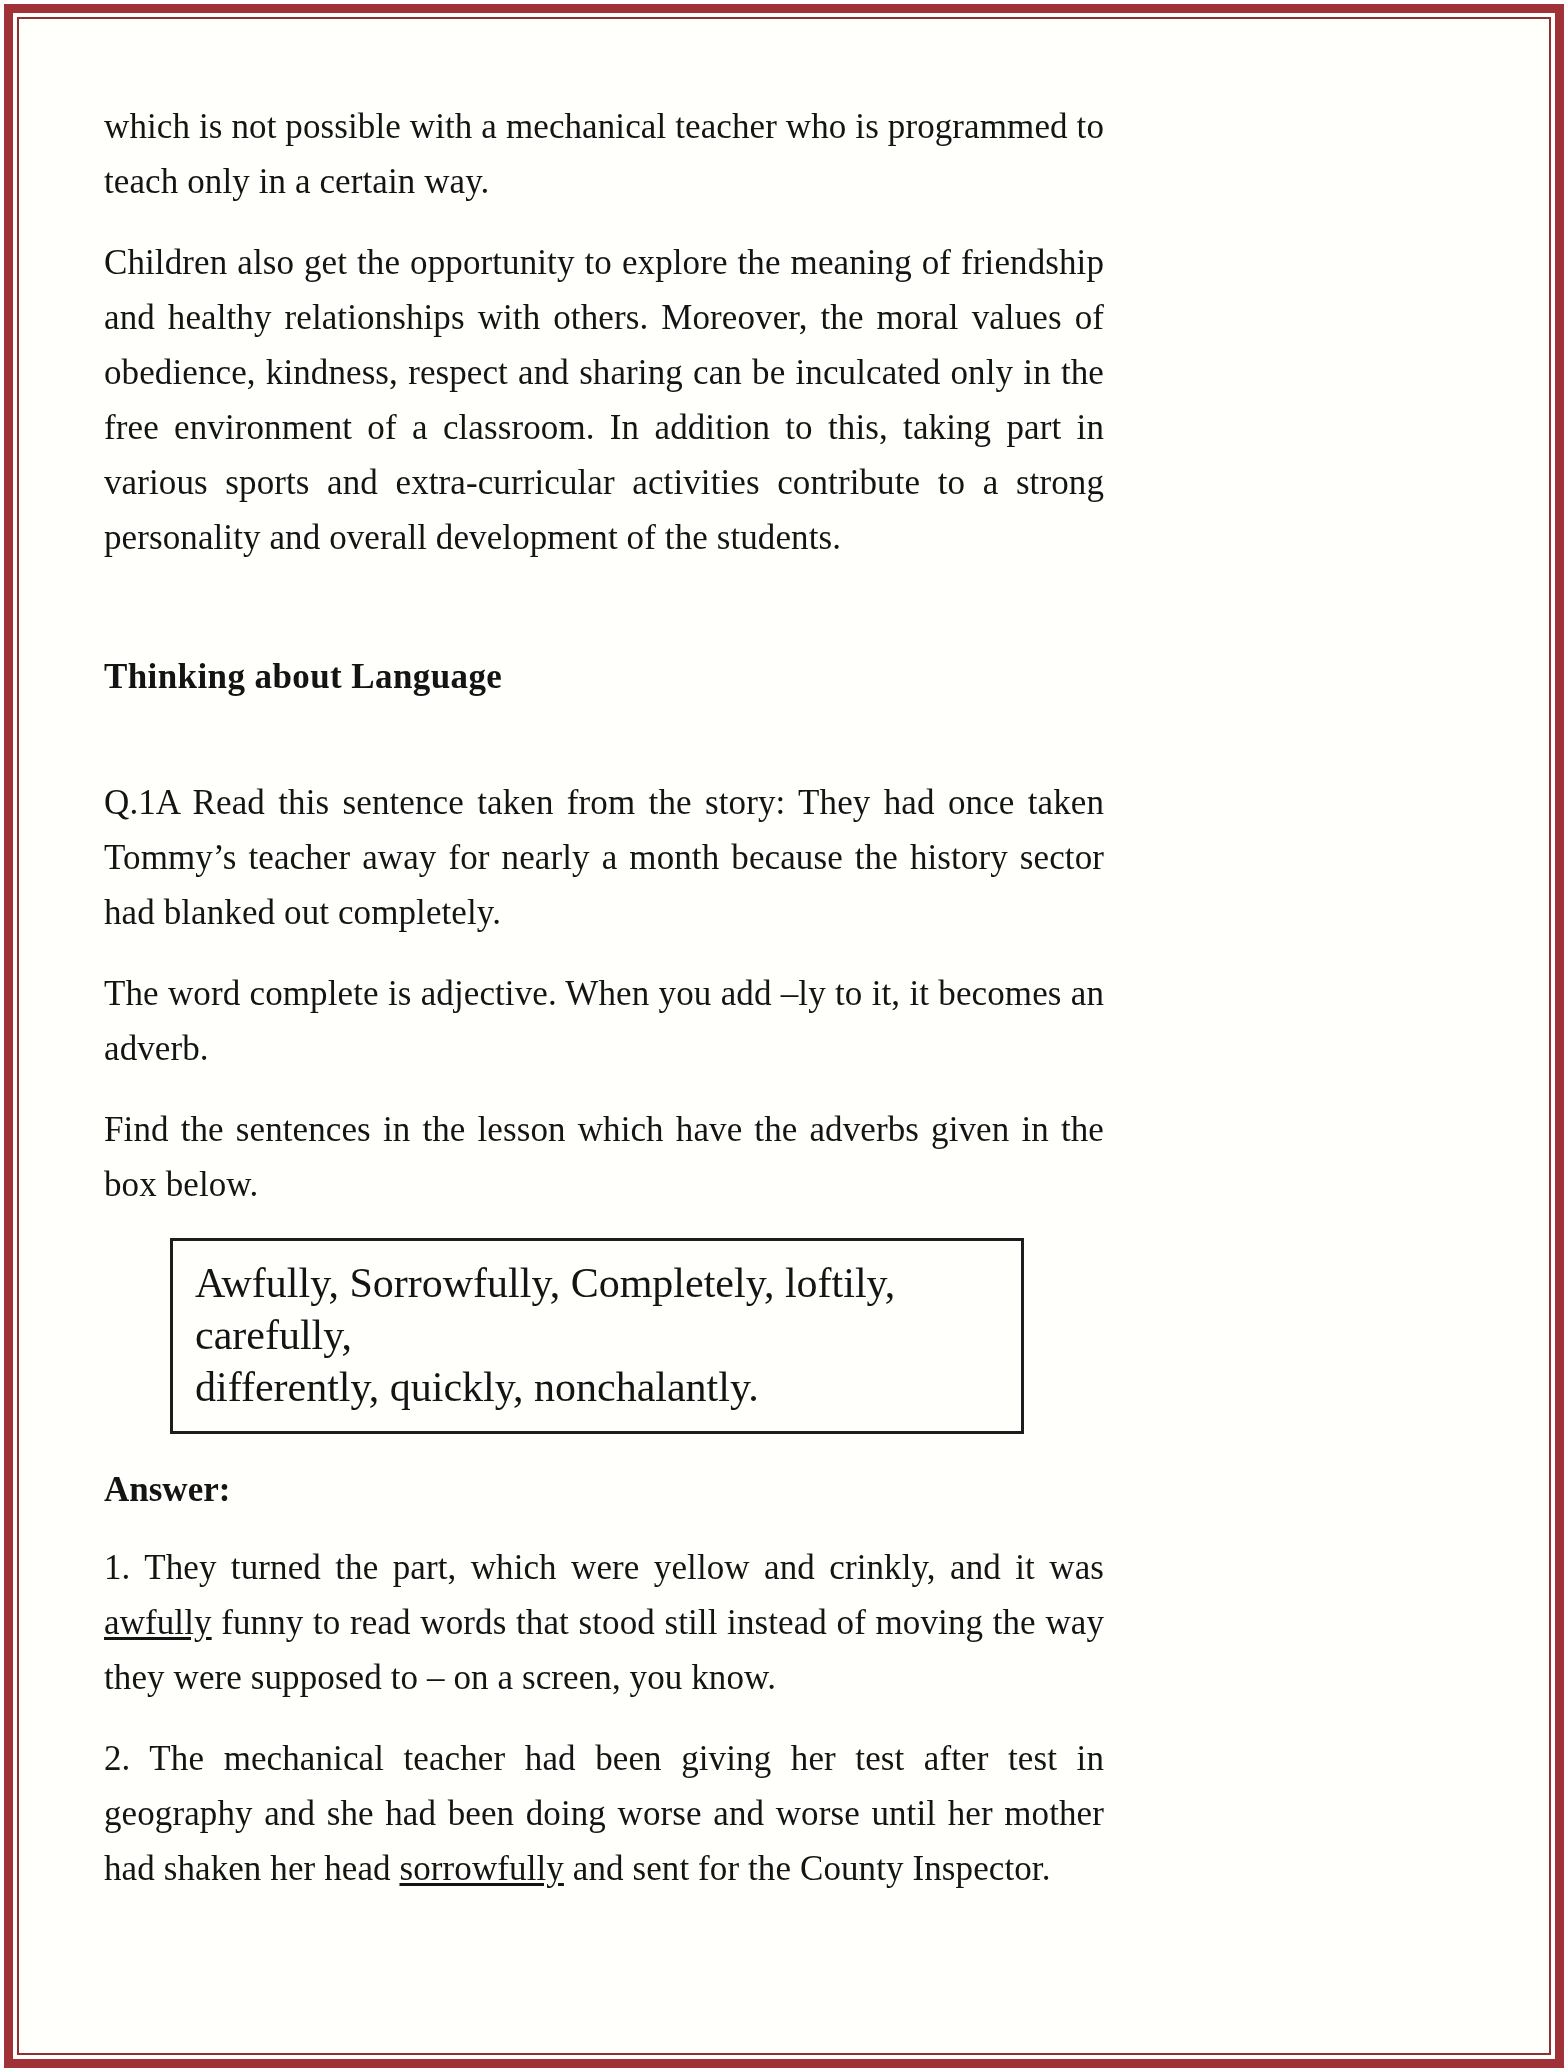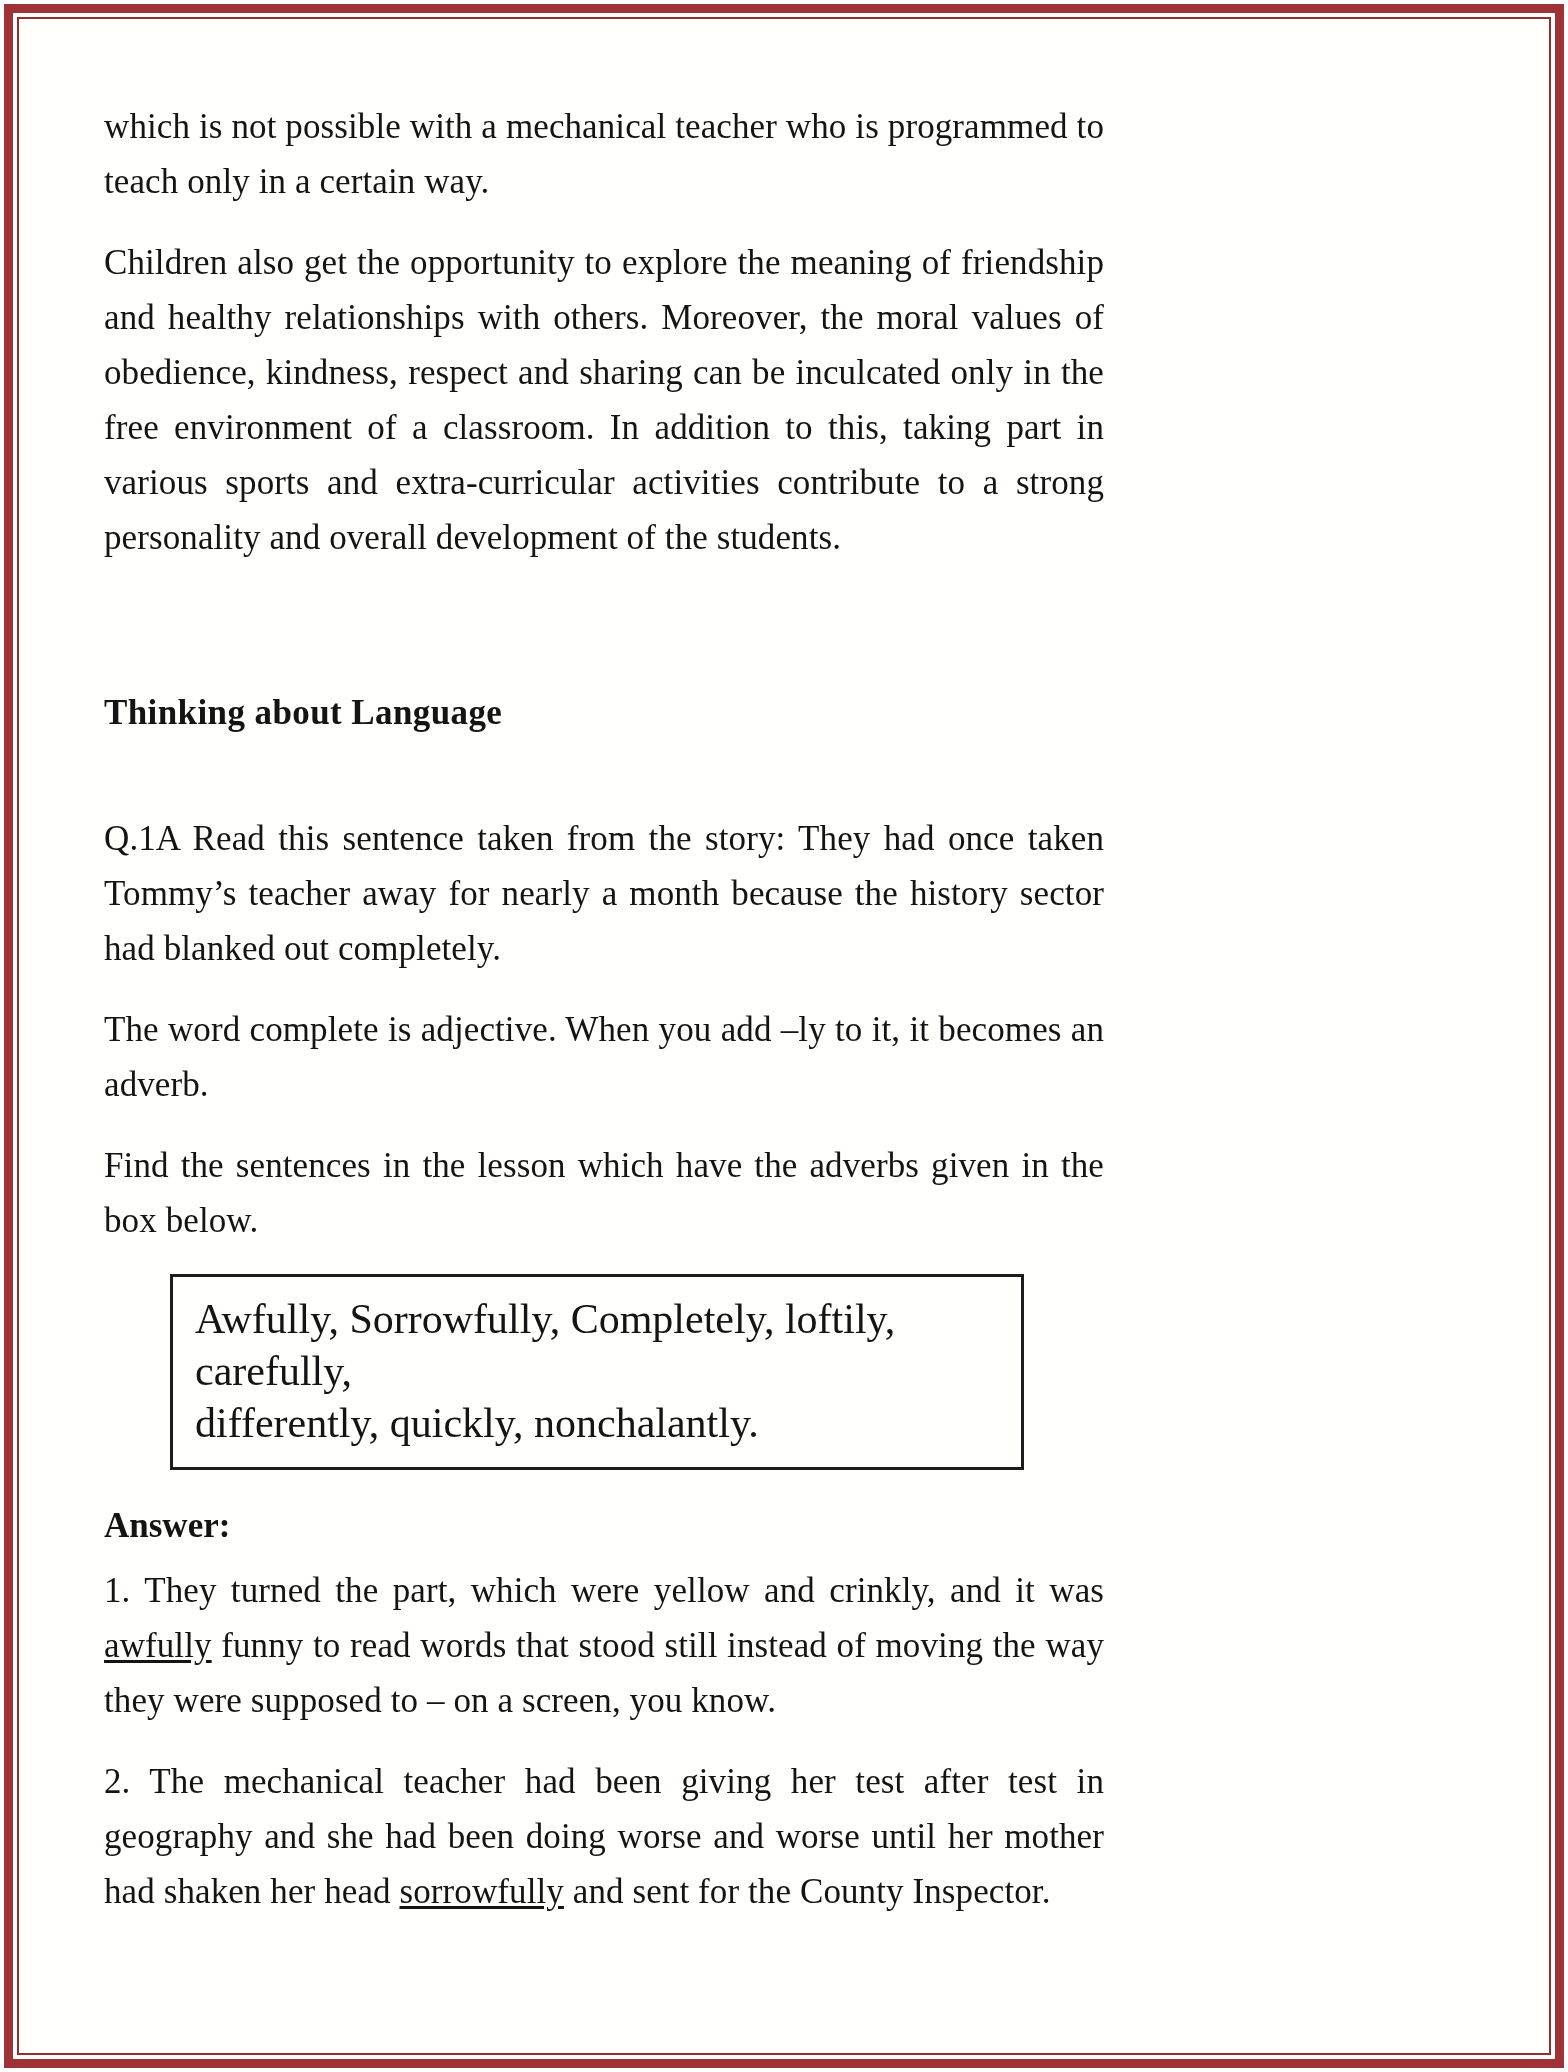--- a/index.html
+++ b/index.html
@@ -54,32 +54,32 @@
     margin: 0 0 26px 0;
     font-size: 35px;
     line-height: 55px;
     text-align: justify;
     text-justify: inter-word;
     letter-spacing: 0.1px;
   }
   p.para:last-child { margin-bottom: 0; }
 
   .heading {
-    margin: 62px 0 0 0;
+    margin: 26px 0 0 0;
     font-size: 35px;
     line-height: 52px;
     font-weight: bold;
     letter-spacing: 0.4px;
   }
 
   .spacer-after-heading { height: 72px; }
   .spacer-before-heading { height: 34px; }
 
   .answer-label {
-    margin: 0 0 11px 0;
+    margin: 0 0 24px 0;
     font-size: 35px;
     line-height: 52px;
     font-weight: bold;
   }
 
   
   .adverb-box {
     box-sizing: border-box;
     margin: 6px 0 30px 66px;
     width: 854px;

